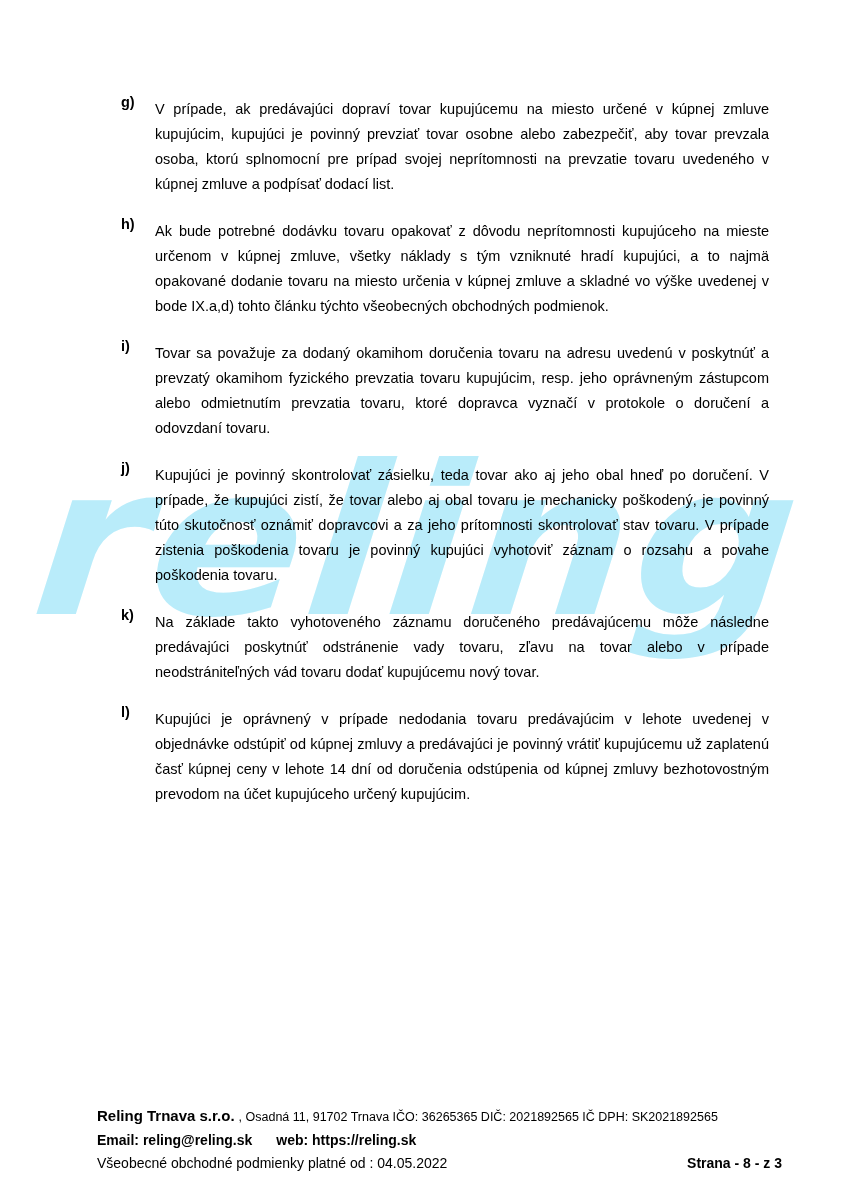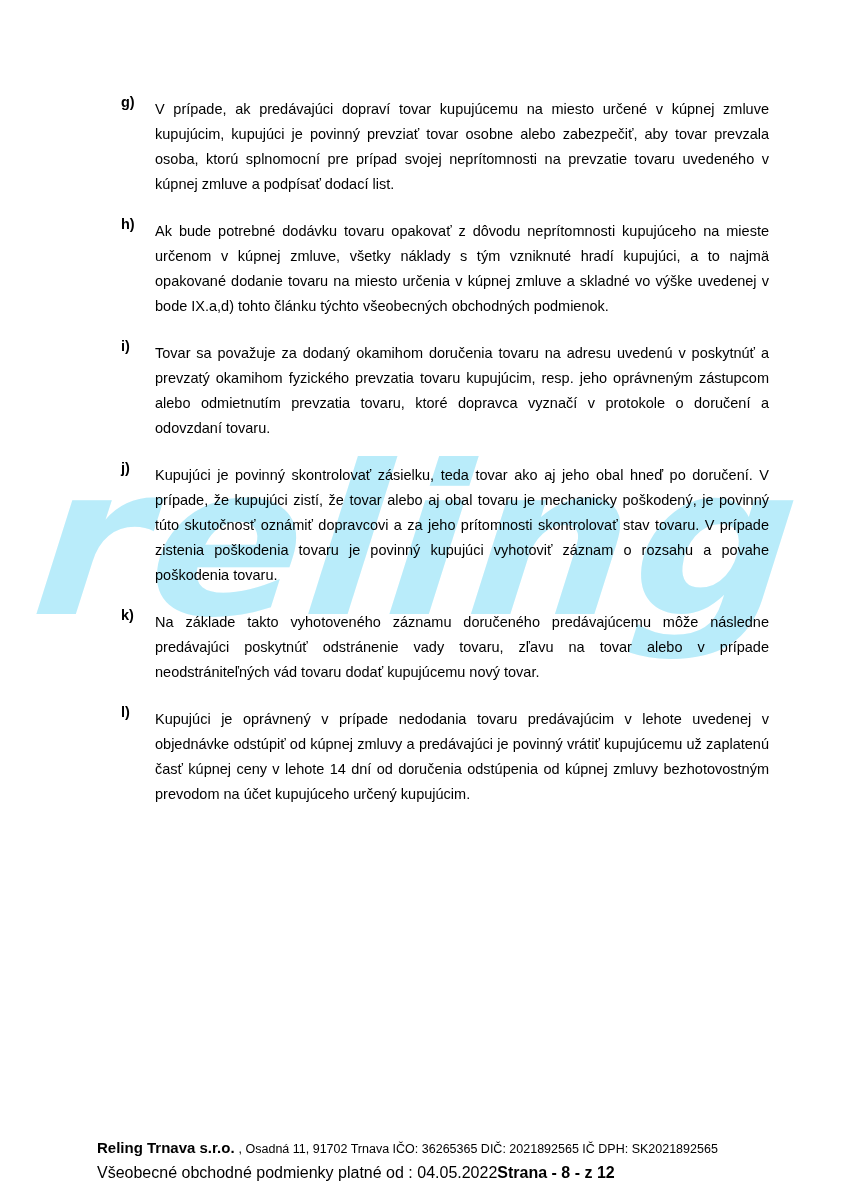--- a/index.html
+++ b/index.html
@@ -73,21 +73,21 @@
     flex: 1;
     margin: 7px;
     text-align: justify;
   }
 
   
   .footer {
     position: absolute;
     left: 97px;
     right: 62px;
-    top: 1136px;
+    top: 1104px;
     z-index: 1;
   }
   .f-line1 {
     line-height: 23px;
     white-space: nowrap;
   }
   .company-name {
     font-size: 15px;
     font-weight: bold;
   }
@@ -98,22 +98,23 @@
   .f-line2 {
     line-height: 23px;
     font-size: 14px;
     font-weight: bold;
   }
   .f-line2 .web {
     margin-left: 24px;
   }
   .f-line3 {
     line-height: 23px;
-    font-size: 16px;
+    font-size: 14px;
     display: flex;
+    justify-content: space-between;
   }
   .page-number {
     font-weight: bold;
   }
 </style>
 </head>
 <body>
 
 <div class="watermark" aria-hidden="true">
   <div class="wm-logo">reling</div>
@@ -150,17 +151,20 @@
     <span class="lbl">l)</span>
     <p class="txt">Kupujúci je oprávnený v prípade nedodania tovaru predávajúcim v lehote uvedenej v objednávke odstúpiť od kúpnej zmluvy a predávajúci je povinný vrátiť kupujúcemu už zaplatenú časť kúpnej ceny v lehote 14 dní od doručenia odstúpenia od kúpnej zmluvy bezhotovostným prevodom na účet kupujúceho určený kupujúcim.</p>
   </div>
 
 </main>
 
 <footer class="footer">
   <div class="f-line1">
     <span class="company-name">Reling Trnava s.r.o.</span><span class="company-details">, Osadná 11, 91702 Trnava IČO: 36265365 DIČ: 2021892565 IČ DPH: SK2021892565</span>
   </div>
+  <div class="f-line2">
+    <span class="email">Email: reling@reling.sk</span><span class="web">web: https://reling.sk</span>
+  </div>
   <div class="f-line3">
     <span class="validity">Všeobecné obchodné podmienky platné od : 04.05.2022</span>
-    <span class="page-number">Strana - 8 - z 12</span>
+    <span class="page-number">Strana - 8 - z 3</span>
   </div>
 </footer>
 
 </body></html>

